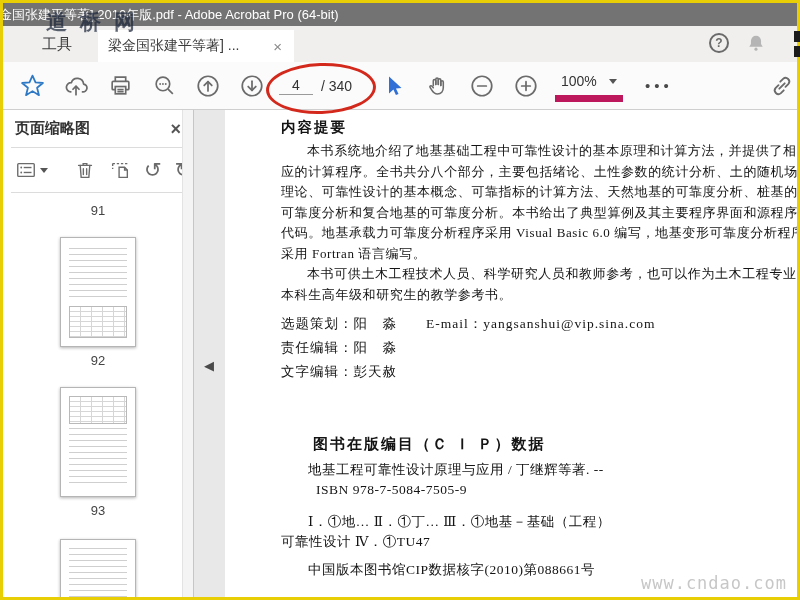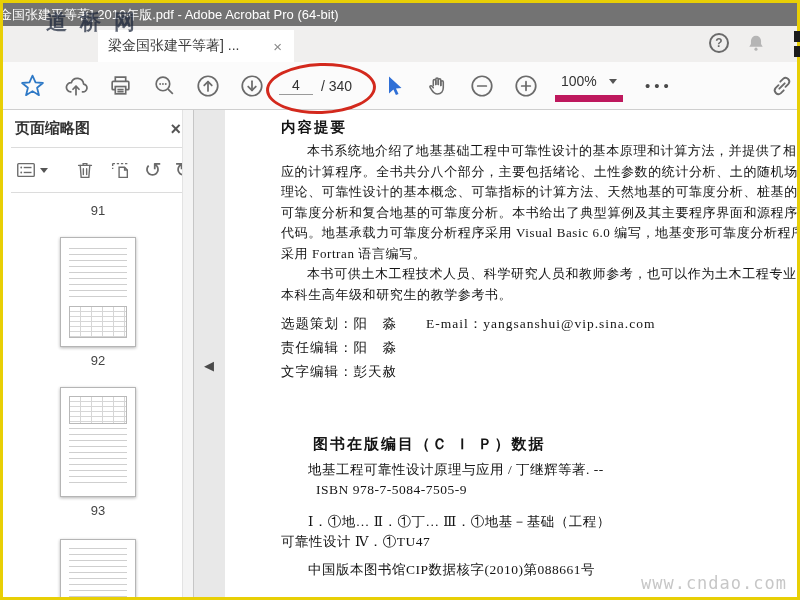--- a/index.html
+++ b/index.html
@@ -100,20 +100,21 @@
 <div class="frame"></div>
 <div class="edge-frag" style="top:31px;height:11px;"></div>
 <div class="edge-frag" style="top:46px;height:11px;"></div>
 
 <div class="titlebar">
   <span>金国张建平等著] 2010年版.pdf - Adobe Acrobat Pro (64-bit)</span>
 </div>
 <div class="wm-top">道桥网</div>
 
 <div class="tabbar">
+  <div class="tab-tools">工具</div>
   <div class="tab-doc">
     <span class="lbl">梁金国张建平等著] ...</span>
     <span class="close">×</span>
   </div>
   <div class="help-btn">?</div>
   <div class="bell-btn">
     <svg width="22" height="22" viewBox="0 0 24 24">
         <path fill="#b5b5b5" d="M12 4a5.5 5.5 0 0 0-5.5 5.5V13l-1.8 3.2h14.6L17.5 13V9.5A5.5 5.5 0 0 0 12 4z"></path>
         <circle cx="12" cy="18.7" r="1.7" fill="#b5b5b5"></circle>
       </svg>

